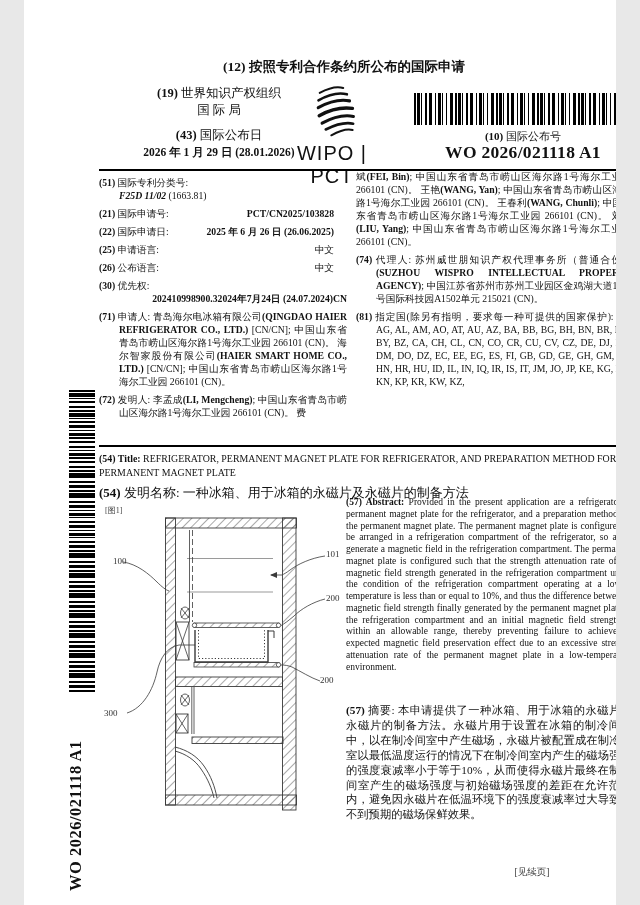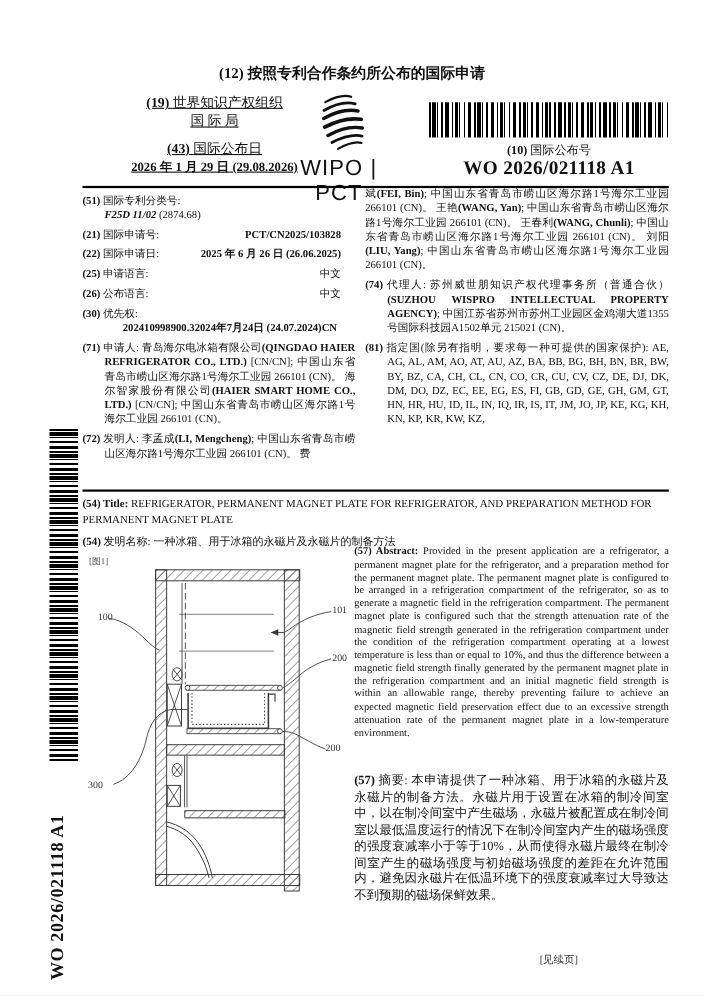--- a/index.html
+++ b/index.html
@@ -1,24 +1,24 @@
 <!DOCTYPE html>
 <html><head>
 <meta charset="utf-8">
 <style>
   html,body{margin:0;padding:0;background:#e8e8e8;}
-  .page{position:relative;width:640px;height:905px;background:#ffffff;margin:0 auto;
+  .page{position:relative;width:592px;height:905px;background:#ffffff;margin:0 auto;
         font-family:"Liberation Serif",serif;color:#111;overflow:hidden;}
   .b{font-weight:bold;}
   .bi{font-weight:bold;font-style:italic;}
   .abs{position:absolute;}
   .center{text-align:center;}
   .hr{position:absolute;left:75px;width:533px;height:2px;background:#000;}
   .line12{top:58px;left:0;width:640px;font-size:13.5px;font-weight:bold;}
-  .hdr-left{top:85px;left:95px;width:200px;font-size:12.5px;line-height:17px;text-decoration:underline;}
+  .hdr-left{top:85px;left:95px;width:200px;font-size:12.5px;line-height:17px;}
   .hdr-date{font-weight:bold;font-size:11.5px;}
   .pubno-label{top:129px;left:390px;width:218px;font-size:11px;}
   .pubno{top:142px;left:390px;width:218px;font-size:17.5px;font-weight:bold;letter-spacing:.3px;}
   .barcode-top{top:93px;left:390px;width:218px;height:32px;
     background-image:repeating-linear-gradient(90deg,
       #000 0px,#000 1.5px,transparent 1.5px,transparent 3px,
       #000 3px,#000 6px,transparent 6px,transparent 7px,
       #000 7px,#000 8px,transparent 8px,transparent 11px,
       #000 11px,#000 12.5px,transparent 12.5px,transparent 15px,
       #000 15px,#000 18px,transparent 18px,transparent 20.5px);}
@@ -34,23 +34,23 @@
     font-size:16.5px;font-weight:bold;letter-spacing:.5px;white-space:nowrap;}
   .wipo-logo{top:84px;left:279px;}
   .wipo-text{top:142px;left:258px;width:100px;font-size:20px;font-weight:normal;
     font-family:"Liberation Sans",sans-serif;letter-spacing:1px;}
   .col{font-size:9.7px;line-height:13px;text-align:justify;}
   .col-left{top:176px;left:75px;width:248px;font-family:Liberation Serif, serif;}
   .col-right{top:170px;left:332px;width:276px;}
   .hang{padding-left:20px;text-indent:-20px;margin:0 0 5px 0;}
   .kv{display:flex;justify-content:space-between;margin:0 13px 5px 0;}
   .kv .v{}
-  .r30line{display:flex;justify-content:center;padding-left:20px;}
+  .r30line{display:flex;justify-content:flex-end;padding-left:20px;}
   .title-block{top:452px;left:75px;width:533px;font-size:9.9px;line-height:13.5px;}
-  .title-zh{margin-top:7px;font-size:10px;}
+  .title-zh{margin-top:7px;font-size:13px;}
   .abstract-en{top:497px;left:322px;width:286px;font-size:9.5px;line-height:11.75px;text-align:justify;}
   .abstract-zh{top:703px;left:322px;width:286px;font-size:11.3px;line-height:14.9px;text-align:justify;}
   .continued{top:866px;left:408px;width:200px;text-align:center;font-size:9.5px;color:#333;}
   .figure{top:500px;left:75px;width:245px;height:335px;}
   .figure svg{position:absolute;top:0;left:0;}
   .figlabel{position:absolute;left:6px;top:5px;font-size:8px;color:#444;}
   .ref{position:absolute;font-size:9px;color:#333;font-family:"Liberation Serif",serif;}
   .ref100{left:14px;top:56px;}
   .ref101{left:227px;top:49px;}
   .ref200a{left:227px;top:93px;}
@@ -61,21 +61,21 @@
 <body>
 
 <div class="page">
 
   <div class="abs center line12">(12) 按照专利合作条约所公布的国际申请</div>
 
   <div class="abs hdr-left center">
     <div><span class="b">(19) </span><span>世界知识产权组织</span></div>
     <div>国  际  局</div>
     <div style="margin-top:8px"><span class="b">(43) </span><span>国际公布日</span></div>
-    <div class="hdr-date">2026 年 1 月 29 日 (29.08.2026)</div>
+    <div class="hdr-date">2026 年 1 月 29 日 (28.01.2026)</div>
   </div>
 
   <div class="abs wipo-logo">
     <svg width="62" height="58" viewBox="0 0 62 58">
       <g fill="none" stroke="#111" stroke-linecap="round" transform="rotate(-14 31 29)">
         <path d="M22,6  Q38,2  46,7" stroke-width="2"></path>
         <path d="M19,13 Q37,8  48,14" stroke-width="2.6"></path>
         <path d="M17,20 Q36,15 49,21" stroke-width="3.1"></path>
         <path d="M16,28 Q35,23 50,29" stroke-width="3.4"></path>
         <path d="M17,36 Q36,31 49,37" stroke-width="3.1"></path>
@@ -89,21 +89,21 @@
   <div class="abs barcode-top"></div>
   <div class="abs center pubno-label"><span class="b">(10) </span><span>国际公布号</span></div>
   <div class="abs center pubno">WO 2026/021118 A1</div>
 
   <div class="hr" style="top:169px"></div>
 
   <div class="abs col col-left">
     <div class="hang">
       <span class="b">(51)</span>
       <span>国际专利分类号:</span><br>
-      <span class="bi">F25D 11/02</span><span> (2874.68)</span>
+      <span class="bi">F25D 11/02</span><span> (1663.81)</span>
     </div>
     <div class="kv">
       <span><span class="b">(21)</span> <span>国际申请号:</span></span>
       <span class="v b">PCT/CN2025/103828</span>
     </div>
     <div class="kv">
       <span><span class="b">(22)</span> <span>国际申请日:</span></span>
       <span class="v b">2025 年 6 月 26 日 (26.06.2025)</span>
     </div>
     <div class="kv">

